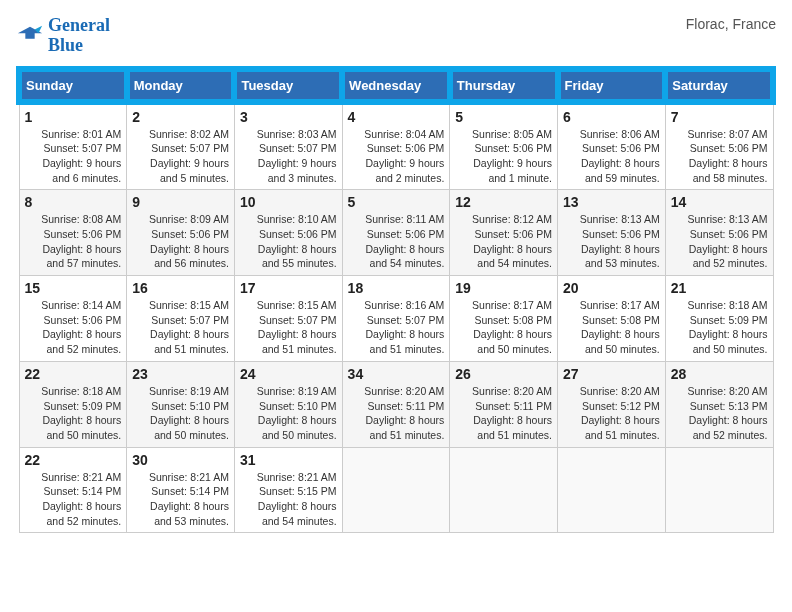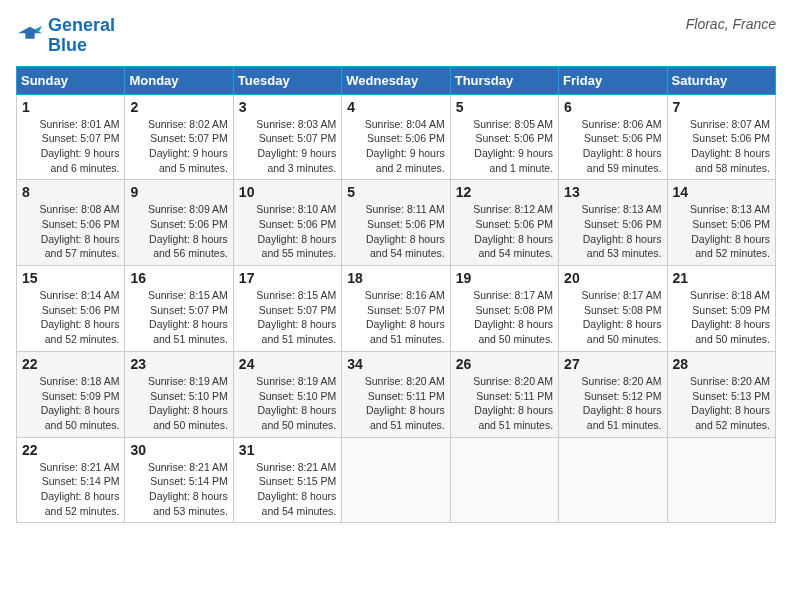--- a/index.html
+++ b/index.html
@@ -22,51 +22,51 @@
       gap: 4px;
     }
     .logo-text {
       font-size: 18px;
       font-weight: bold;
       color: #333;
       line-height: 1.1;
     }
     .logo-text span {
       color: #1a6bb5;
+      font-family: Liberation Serif, serif;
     }
     .logo-bird {
       width: 28px;
       height: 28px;
     }
     .title-area {
       text-align: right;
     }
     .month-title {
       font-size: 32px;
       font-weight: normal;
       color: #333;
     }
     .location {
       font-size: 14px;
       color: #555;
-      font-style: italic;
     }
     .calendar {
       width: 100%;
       border-collapse: collapse;
       font-size: 11px;
     }
     .calendar th {
       background-color: #2d6db5;
       color: #fff;
       padding: 6px 4px;
       text-align: left;
       font-weight: bold;
       font-size: 13px;
-      border: 1px solid #0ea5e9;
+      border: 6px solid #0ea5e9;
     }
     .calendar td {
       border: 1px solid #ccc;
       padding: 4px 5px;
       vertical-align: top;
       background: #fff;
       min-height: 80px;
       width: calc(100% / 7);
     }
     .calendar tr:nth-child(even) td {

